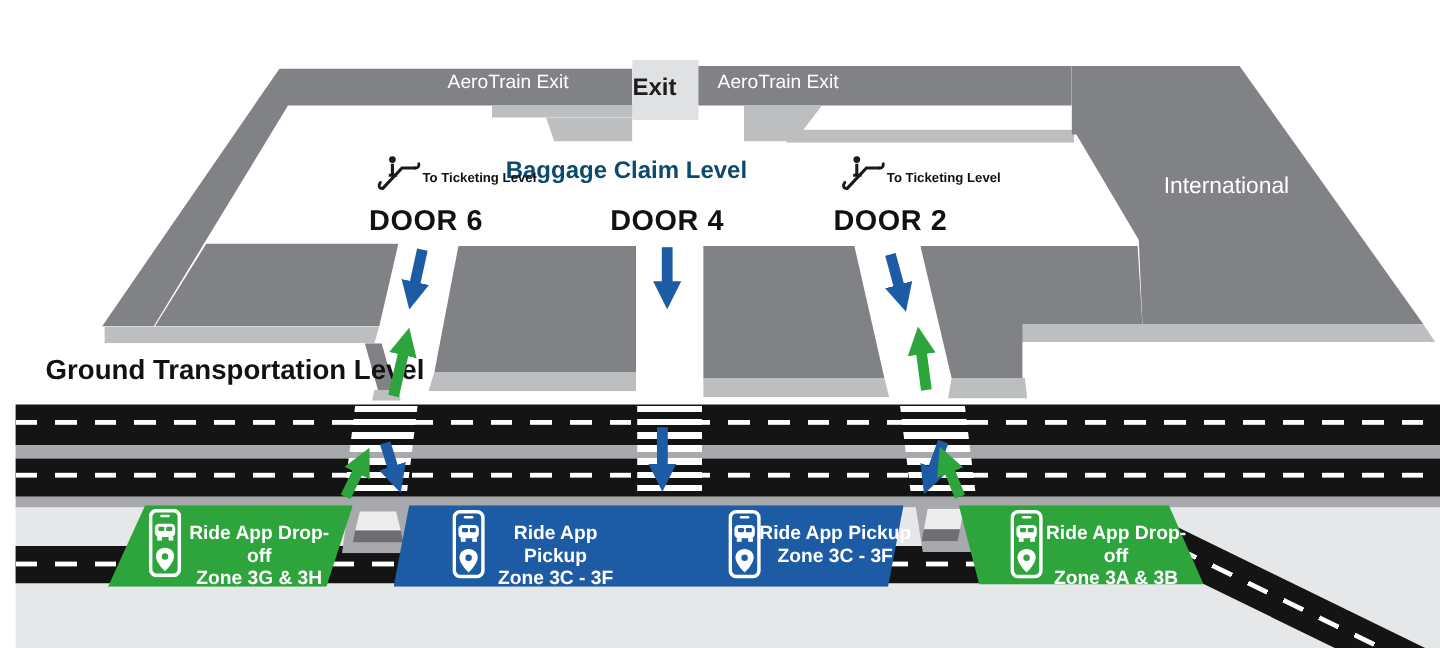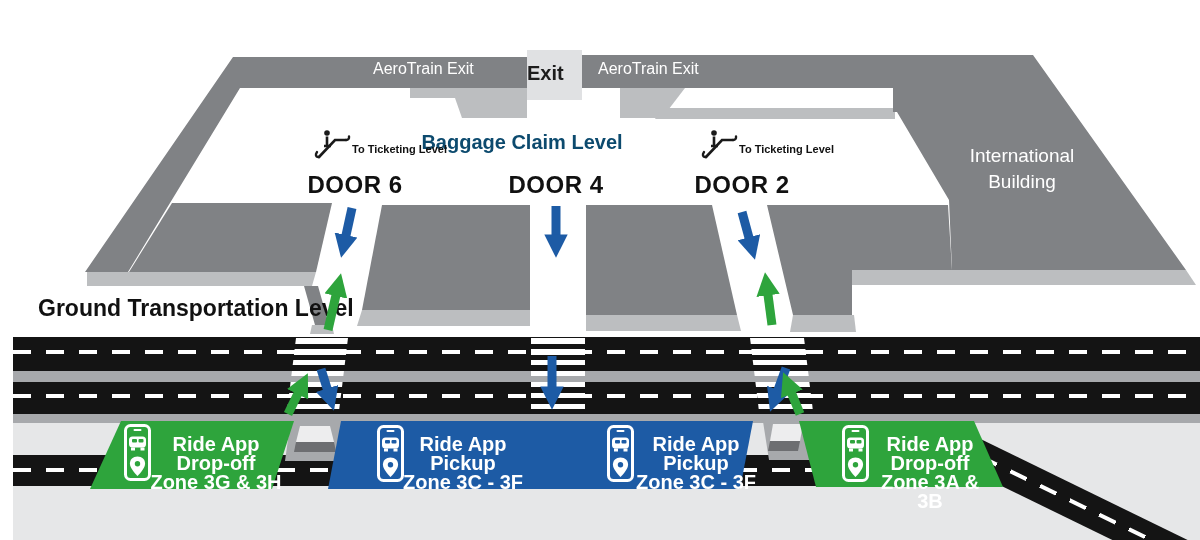--- a/index.html
+++ b/index.html
@@ -17,21 +17,21 @@
   .cw{position:absolute;top:338px;height:76px;transform-origin:top left;
       background:repeating-linear-gradient(180deg,#fff 0 5.5px,rgba(0,0,0,0) 5.5px 11px);}
   .lbl{position:absolute;white-space:nowrap;}
   .roofLbl{color:#fff;font-size:16px;}
   .exitLbl{color:#1d1d1d;font-size:20px;font-weight:bold;}
   .bagLbl{color:#0c4a6e;font-size:20px;font-weight:bold;}
   .doorLbl{color:#111;font-size:24px;font-weight:bold;letter-spacing:.5px;width:110px;text-align:center;}
   .tickLbl{color:#111;font-size:11px;font-weight:bold;}
   .gtlLbl{color:#111;font-size:23px;font-weight:bold;}
   .iabLbl{position:absolute;left:948px;top:143px;width:148px;text-align:center;color:#fff;font-size:19px;line-height:26px;}
-  .zoneTxt{position:absolute;color:#fff;font-weight:bold;font-size:20px;line-height:19px;text-align:center;}
+  .zoneTxt{position:absolute;color:#fff;font-weight:bold;font-size:16px;line-height:19px;text-align:center;}
   svg{position:absolute;}
 </style>
 </head>
 <body>
 
 <div id="stage">
 
   <div class="sh rd" style="clip-path:polygon(13px 337px,1200px 337px,1200px 371px,13px 371px)"></div>
   <div class="sh gA" style="clip-path:polygon(13px 371px,1200px 371px,1200px 382px,13px 382px)"></div>
   <div class="sh rd" style="clip-path:polygon(13px 382px,1200px 382px,1200px 414px,13px 414px)"></div>
@@ -181,21 +181,20 @@
     <path d="M13 12.5 L13 22 M10 22 h7" stroke="#1a1a1a" stroke-width="2.6" fill="none"></path>
   </svg>
   <div class="lbl tickLbl" style="left:739px;top:143px;">To Ticketing Level</div>
 
   <div class="lbl doorLbl" style="left:300px;top:171px;">DOOR 6</div>
   <div class="lbl doorLbl" style="left:501px;top:171px;">DOOR 4</div>
   <div class="lbl doorLbl" style="left:687px;top:171px;">DOOR 2</div>
 
   <div class="iabLbl">
     <div>International</div>
-    <div>Building</div>
   </div>
 
   <div class="lbl gtlLbl" style="left:38px;top:295px;">Ground Transportation Level</div>
 
   <svg style="left:0;top:0;pointer-events:none;" width="1200" height="540" viewBox="0 0 1200 540">
     <defs>
       <marker id="hB" viewBox="0 0 2.6 2.6" markerWidth="2.6" markerHeight="2.6" refX="0.4" refY="1.3" orient="auto">
         <path d="M0 0 L2.6 1.3 L0 2.6 Z" fill="#1d5ba5"></path>
       </marker>
       <marker id="hG" viewBox="0 0 2.6 2.6" markerWidth="2.6" markerHeight="2.6" refX="0.4" refY="1.3" orient="auto">

